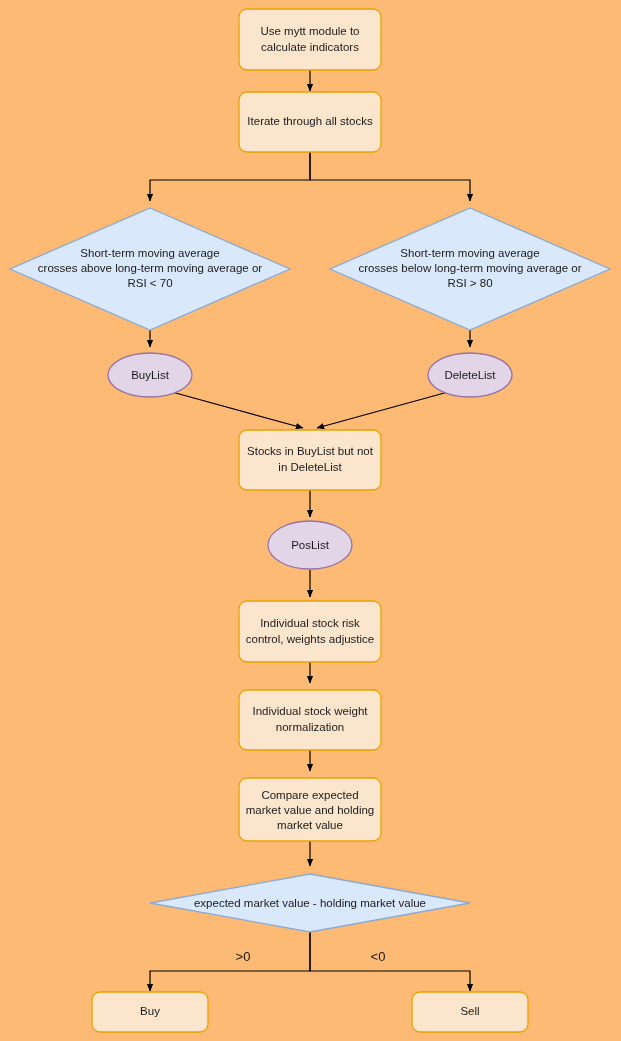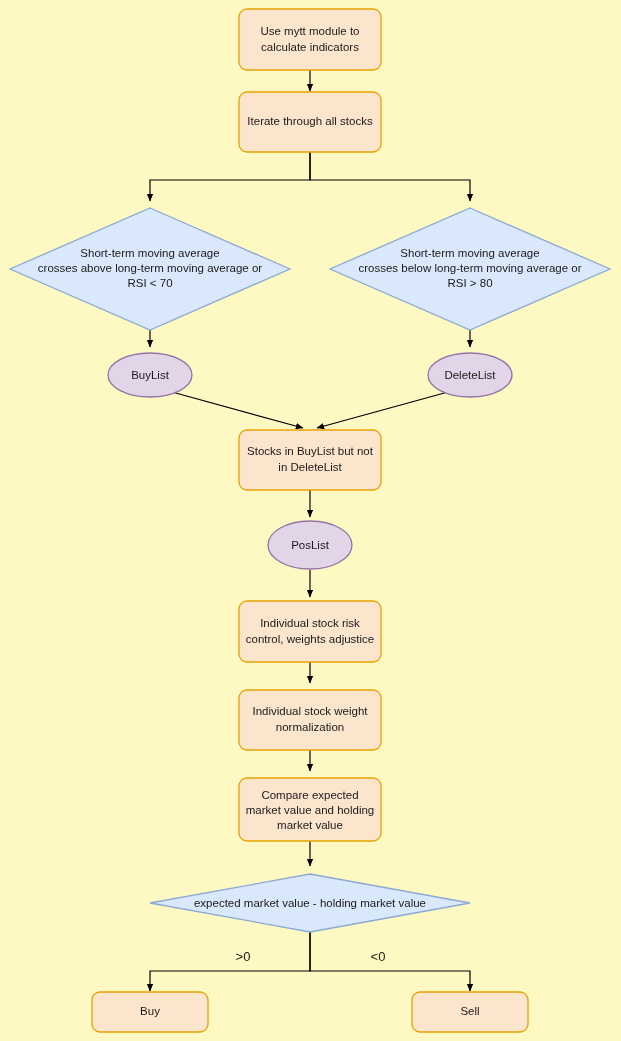--- a/index.html
+++ b/index.html
@@ -11,21 +11,21 @@
   body {
     width: 621px;
     height: 1041px;
     font-family: "Liberation Sans", sans-serif;
     overflow: hidden;
   }
   #flowchart-root {
     position: relative;
     width: 621px;
     height: 1041px;
-    background: #fef9c3;
+    background: #fdba74;
   }
   svg.diagram {
     position: absolute;
     left: 0;
     top: 0;
     width: 621px;
     height: 1041px;
   }
   .node-shape {
     stroke-width: 1.3px;

